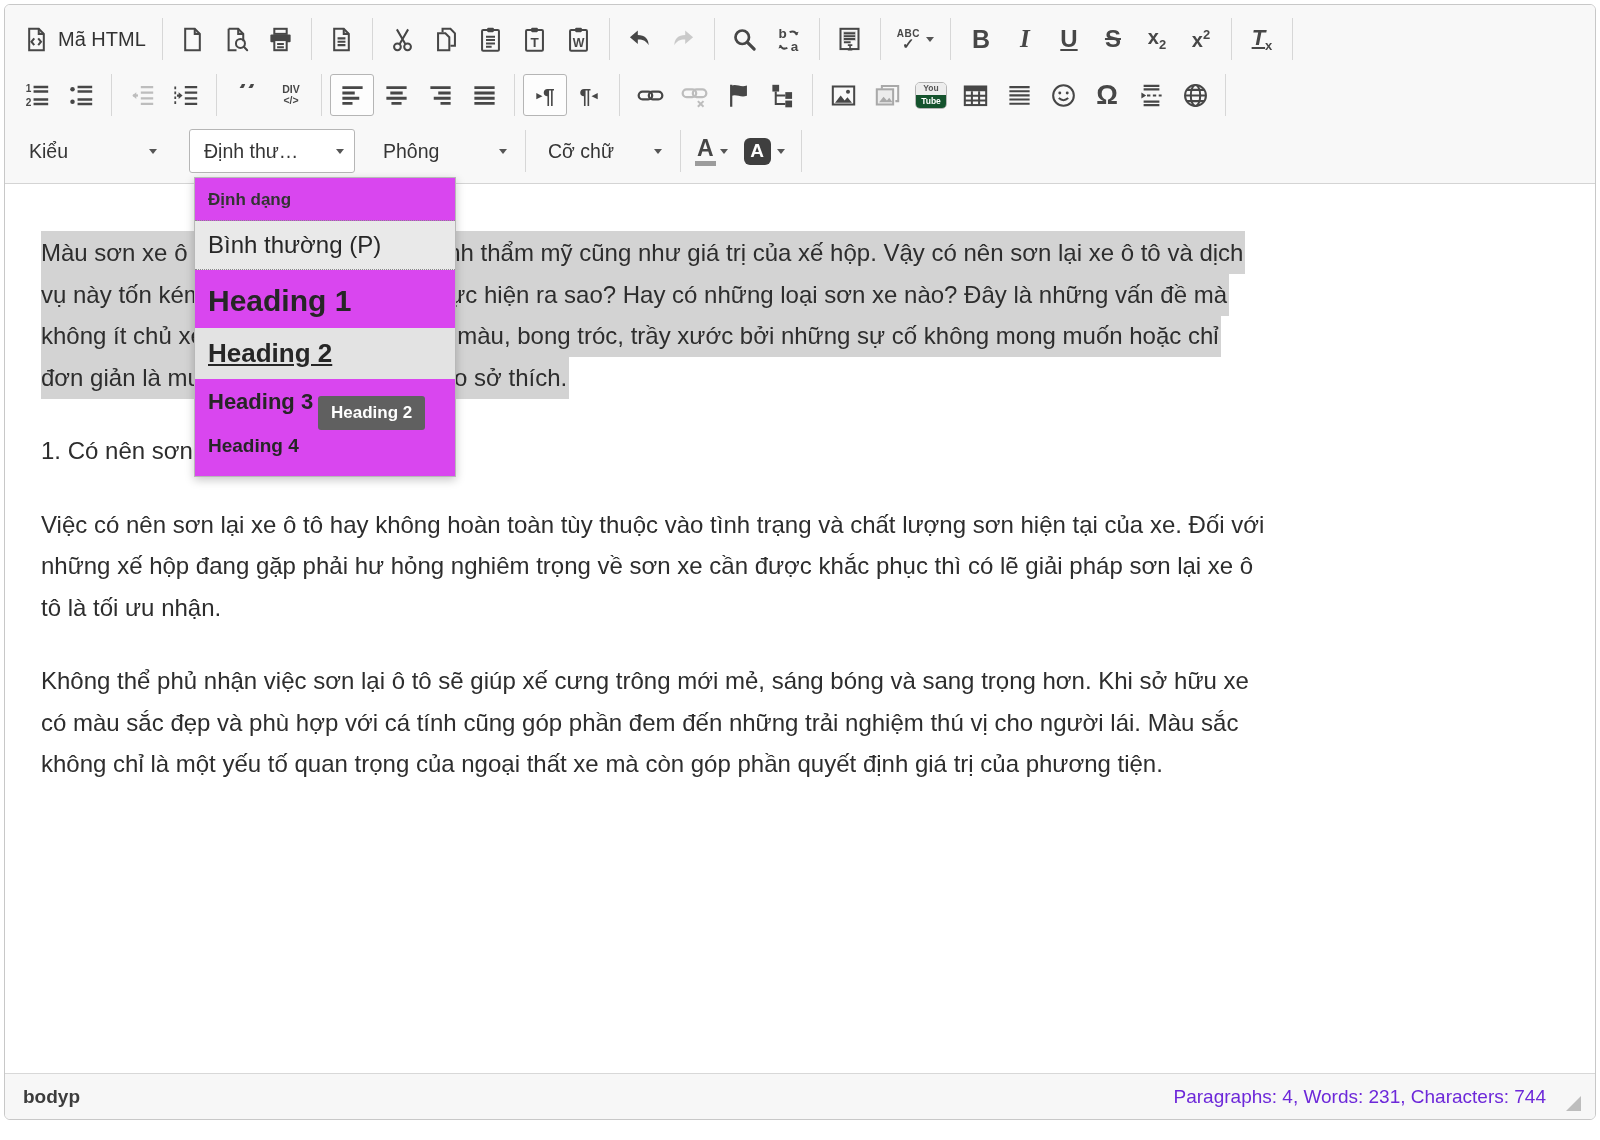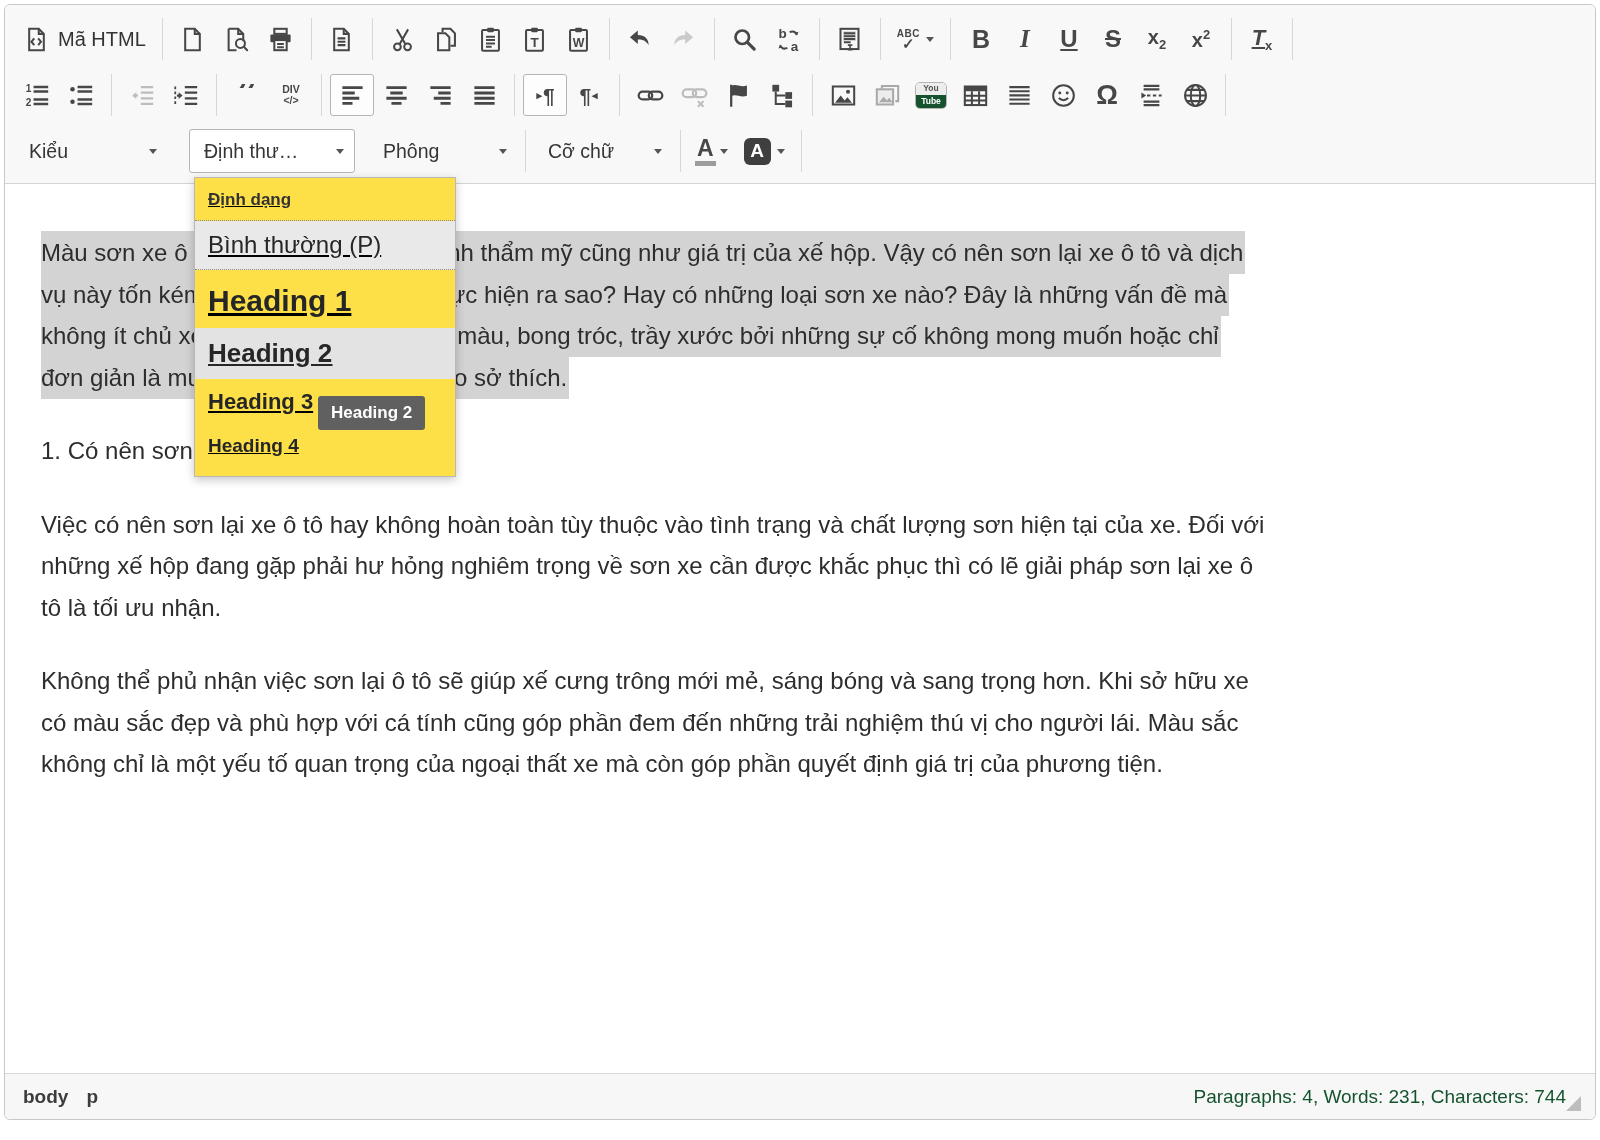--- a/index.html
+++ b/index.html
@@ -45,44 +45,44 @@
   .yt .bot{flex:1;background:#14532d;color:#fff;font-size:8.5px;line-height:12px;}
   .gA{position:relative;font-size:23px;font-weight:800;line-height:1;padding-bottom:6px;}
   .gA .bar{position:absolute;left:-2px;right:-2px;bottom:0;height:5px;background:#9c9c9c;}
   .gAbg{width:27px;height:27px;border-radius:6px;background:#3f3f3f;color:#fff;
     display:flex;align-items:center;justify-content:center;font-size:19px;font-weight:800;}
   
   .combo{height:44px;display:flex;align-items:center;padding:0 10px 0 14px;border-radius:3px;
     font-size:19.5px;color:#353535;box-sizing:border-box;justify-content:space-between;}
   .combo.open{background:#fff;border:1px solid #b6b6b6;}
   
-  .panel{position:absolute;left:194px;top:177px;width:262px;height:300px;background:#fde047;
-    border:1px solid #b8b8b8;box-shadow:0 3px 9px rgba(0,0,0,.22);overflow:hidden;z-index:30;box-sizing:border-box;text-decoration:underline;}
+  .panel{position:absolute;left:194px;top:177px;width:262px;height:300px;background:#d946ef;
+    border:1px solid #b8b8b8;box-shadow:0 3px 9px rgba(0,0,0,.22);overflow:hidden;z-index:30;box-sizing:border-box;}
   .panel .hdr{font-size:17px;font-weight:700;color:#333;padding:12px 0 10px 13px;
     border-bottom:1px dotted #8a8a8a;}
   .p-item{padding:10px 0 10px 13px;color:#262626;cursor:default;}
   .p-item.norm{font-size:24px;background:#e9e9e9;border-bottom:1px dotted #8a8a8a;}
   .p-item.h1{font-size:30px;font-weight:800;padding-top:14px;border-radius:7px;}
   .p-item.h2{font-size:26px;font-weight:800;text-decoration:underline;background:#e3e3e3;}
   .p-item.h3{font-size:22px;font-weight:800;}
   .p-item.h4{font-size:19px;font-weight:800;}
   .tooltip{position:absolute;left:318px;top:396px;background:#606060;color:#fff;font-size:17px;
     font-weight:600;padding:7px 13px;border-radius:3px;z-index:40;}
   
   .content{position:relative;padding:48px 36px 0 36px;font-size:24px;line-height:41.5px;color:#2d2d2d;}
   .pblock{margin:0 0 32px 0;}
   .line{white-space:nowrap;}
   .hl{background:#d3d3d3;padding:8px 2px 8px 0;}
   
   .statusbar{position:absolute;left:0;right:0;bottom:0;height:46px;background:#f7f7f7;
     border-top:1px solid #d8d8d8;display:flex;align-items:center;justify-content:space-between;
     padding:0 14px 0 18px;box-sizing:border-box;}
-  .path{display:flex;gap:18px;font-size:19px;font-weight:700;color:#3c3c3c;}
+  .path{display:flex;font-size:19px;font-weight:700;color:#3c3c3c;}
   .path span{cursor:pointer;}
-  .stats{font-size:19px;color:#14532d;display:flex;align-items:center;gap:0;}
+  .stats{font-size:19px;color:#6d28d9;display:flex;align-items:center;gap:20px;}
   .grip{width:0;height:0;border-left:15px solid transparent;border-bottom:15px solid #bdbdbd;margin-top:14px;}
 </style>
 </head>
 <body>
 
 <div class="frame">
 
   <div class="toolbar">
 
     <div class="tb-row">

